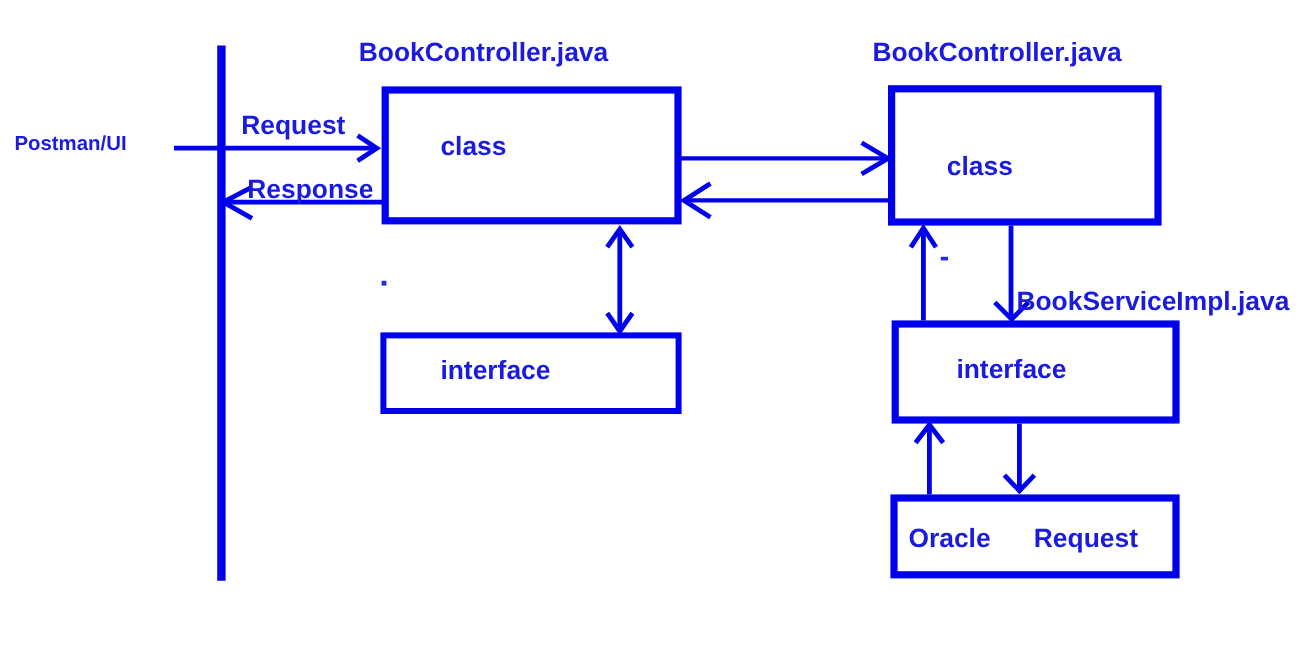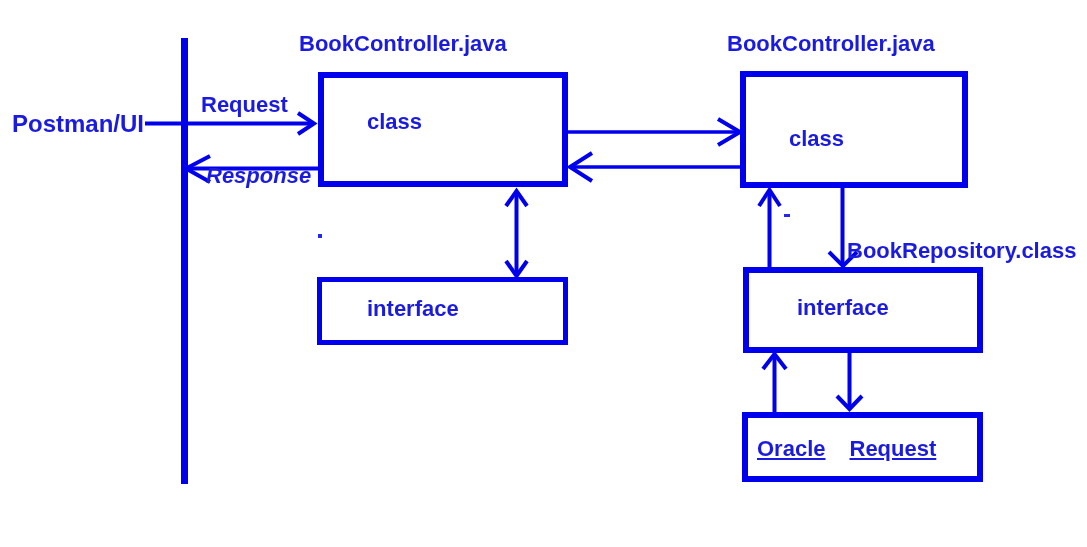--- a/index.html
+++ b/index.html
@@ -20,22 +20,22 @@
   svg rect.node{stroke:var(--line);fill:#fff;}
   svg rect.mark{fill:var(--line);stroke:none;opacity:.85;}
   .label{
     position:absolute;
     font-weight:bold;
     font-size:22px;
     color:var(--text);
     white-space:pre;
     line-height:1.15;
   }
-  .label.actor{font-size:24px;}
-  .db-label{display:flex;gap:24px;text-decoration:underline;}
+  .label.actor{font-size:17px;}
+  .db-label{display:flex;gap:36px;}
 </style>
 </head>
 <body>
 
 <div class="stage">
 
   <svg width="1087" height="547" viewBox="0 0 1087 547">
 
     <line x1="184.5" y1="38" x2="184.5" y2="484" stroke-width="7"></line>
 
@@ -76,34 +76,34 @@
     <rect class="node" x="745" y="415" width="235" height="64" stroke-width="6"></rect>
 
     <rect class="mark" x="318" y="234" width="4" height="4"></rect>
     <rect class="mark" x="784" y="214" width="6" height="3"></rect>
   </svg>
 
   <div class="label actor" style="left:12px;top:110px;">Postman/UI</div>
 
   <div class="label" style="left:201px;top:92px;">Request</div>
 
-  <div class="label" style="left:206px;top:163px;font-style:italic;">Response</div>
+  <div class="label" style="left:206px;top:145px;">Response</div>
 
   <div class="label" style="left:299px;top:31px;">BookController.java</div>
 
   <div class="label" style="left:727px;top:31px;">BookController.java</div>
 
   <div class="label" style="left:367px;top:109px;">class</div>
 
   <div class="label" style="left:789px;top:126px;">class</div>
 
 
   <div class="label" style="left:367px;top:296px;">interface</div>
 
-  <div class="label" style="left:847px;top:238px;">BookRepository.class</div>
+  <div class="label" style="left:847px;top:238px;">BookServiceImpl.java</div>
 
   <div class="label" style="left:797px;top:295px;">interface</div>
 
   <div class="label db-label" style="left:757px;top:436px;">
     <span>Oracle</span>
     <span>Request</span>
   </div>
 
 </div>
 

